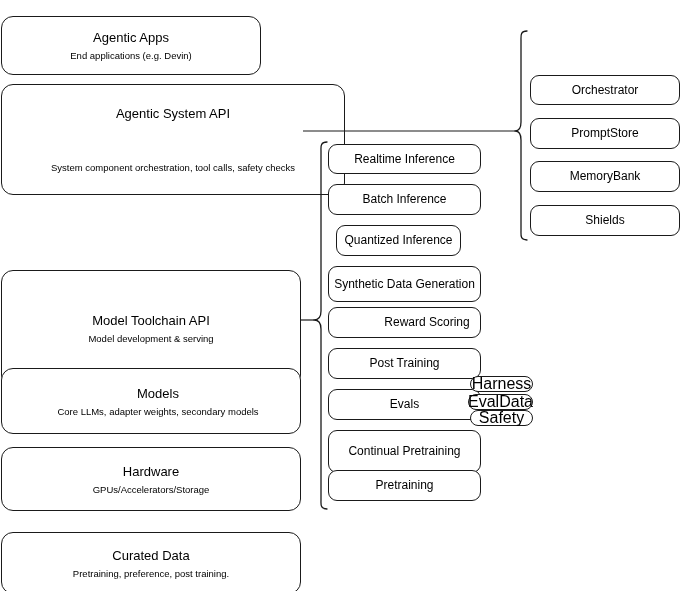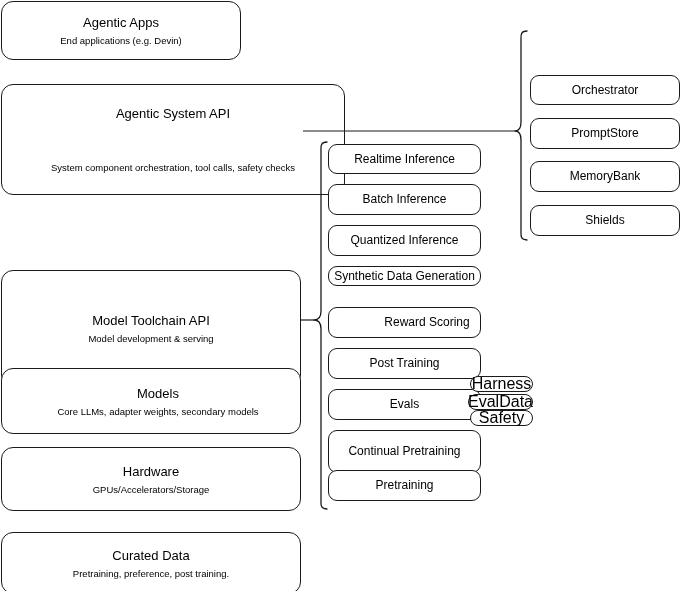--- a/index.html
+++ b/index.html
@@ -49,21 +49,21 @@
   }
 
   .connector{position:absolute;}
   .connector svg{display:block;overflow:visible;}
 </style>
 </head>
 <body>
 
 <div id="stage">
 
-  <div class="box layer" style="left:1px; top:1px; width:240px; height:59px;">
+  <div class="box layer" style="left:1px; top:16px; width:260px; height:59px;">
     <div class="title">Agentic Apps</div>
     <div class="sub">End applications (e.g. Devin)</div>
   </div>
 
   <div class="box layer" style="left:1px; top:84px; width:344px; height:111px;gap:36px;">
     <div class="title">Agentic System API</div>
     <div class="sub">System component orchestration, tool calls, safety checks</div>
   </div>
 
   <div class="box layer" style="left:1px; top:226px; width:300px; height:117px;margin-top:44px;">
@@ -131,24 +131,24 @@
   <div class="box chip" style="left:530px; top:205px; width:150px; height:31px;">
     <span>Shields</span>
   </div>
 
   <div class="box chip" style="left:328px; top:144px; width:153px; height:30px;">
     <span>Realtime Inference</span>
   </div>
   <div class="box chip" style="left:328px; top:184px; width:153px; height:31px;">
     <span>Batch Inference</span>
   </div>
-  <div class="box chip" style="left:328px; top:225px; width:153px; height:31px;">
+  <div class="box chip" style="left:336px; top:225px; width:125px; height:31px;">
     <span>Quantized Inference</span>
   </div>
-  <div class="box chip" style="left:328px; top:266px; width:153px; height:20px;">
+  <div class="box chip" style="left:328px; top:266px; width:153px; height:36px;">
     <span>Synthetic Data Generation</span>
   </div>
   <div class="box chip" style="left:328px; top:307px; width:153px; height:31px;padding-left:45px;">
     <span>Reward Scoring</span>
   </div>
   <div class="box chip" style="left:328px; top:348px; width:153px; height:31px;">
     <span>Post Training</span>
   </div>
   <div class="box chip" style="left:328px; top:389px; width:153px; height:31px;">
     <span>Evals</span>

